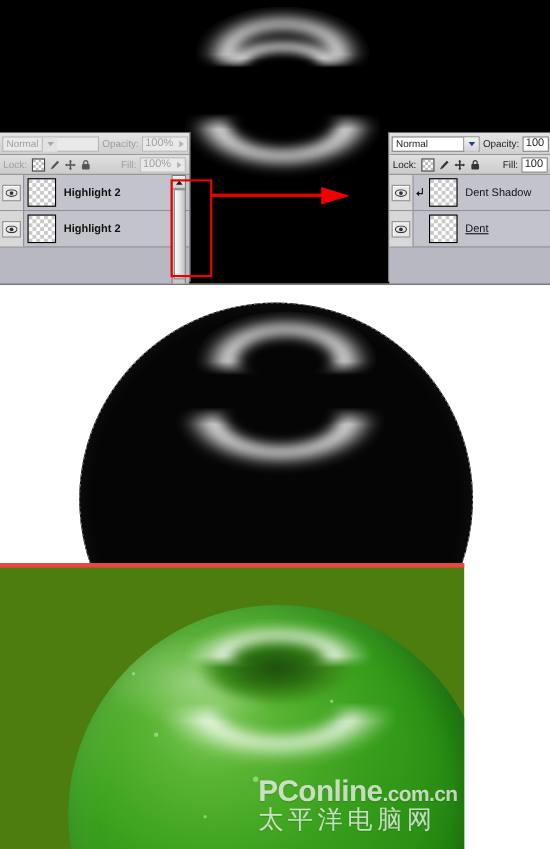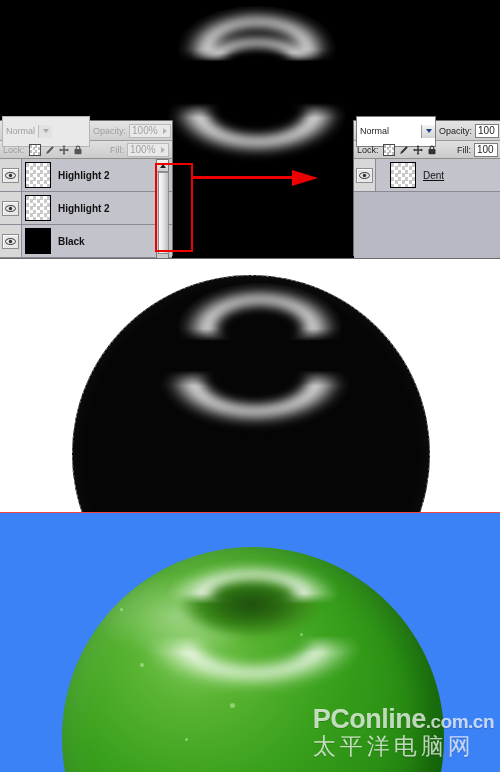--- a/index.html
+++ b/index.html
@@ -44,21 +44,21 @@
   }
 
   
   .ps-panel{position:absolute;background:#d4d4d4;border:1px solid #6f6f6f;
             font-size:9px;color:#1d1d1d;box-sizing:border-box;}
   #panel-left{left:0;top:120px;width:173px;height:136px;border-left:none;}
   #panel-right{left:353px;top:120px;width:148px;height:136px;border-right:none;}
 
   .ps-row-mode{display:flex;align-items:center;height:18px;padding:1px 2px 0 2px;gap:3px;
                background:linear-gradient(#e4e4e4,#cfcfcf);border-bottom:1px solid #9a9a9a;}
-  .combo{flex:0 0 auto;height:31px;display:flex;align-items:center;
+  .combo{flex:0 0 auto;height:14px;display:flex;align-items:center;
          background:#fff;border:1px solid #7d7d7d;box-sizing:border-box;}
   .combo .ctext{padding:0 3px;font-size:9px;line-height:13px;white-space:nowrap;}
   .combo .carrow{width:13px;height:13px;border-left:1px solid #9a9a9a;
                  display:flex;align-items:center;justify-content:center;
                  background:linear-gradient(#f4f4f4,#d2d2d2);}
   .tri-d{width:0;height:0;border-left:3px solid transparent;border-right:3px solid transparent;
          border-top:4px solid #1b3f8b;}
   .lbl{font-size:9px;white-space:nowrap;text-align:right;}
   .numfield{height:14px;border:1px solid #7d7d7d;background:#fff;display:flex;align-items:center;
             box-sizing:border-box;}
@@ -143,22 +143,22 @@
   #m-arc-bot{position:absolute;left:160px;top:76px;width:190px;height:98px;border-radius:50%;
     background:radial-gradient(ellipse 95px 49px at 50% 44%,
         rgba(255,255,255,0) 0%,rgba(255,255,255,0) 48%,
         rgba(248,248,248,.95) 64%,rgba(198,198,198,.68) 78%,
         rgba(104,104,104,.24) 90%,rgba(0,0,0,0) 100%);
     -webkit-mask-image:linear-gradient(to top,#000 0,#000 48%,transparent 64%);
     mask-image:linear-gradient(to top,#000 0,#000 48%,transparent 64%);
     filter:blur(5px);}
 
   
-  #sec-bot{position:absolute;left:0;top:512px;width:500px;height:260px;background:#3b82f6;overflow:hidden;
-           border-top:1px solid #ef4444;box-sizing:border-box;}
+  #sec-bot{position:absolute;left:0;top:512px;width:422px;height:260px;background:#4d7c0f;overflow:hidden;
+           border-top:4px solid #ef4444;box-sizing:border-box;}
   #apple{position:absolute;left:62px;top:34px;width:382px;height:382px;border-radius:50%;
      background:
        radial-gradient(circle at 34% 26%, #7ec85a 0%, #58b331 16%, #38a01c 38%, #2a8f14 58%, #1f7a0e 76%, #186208 100%);}
   #apple-sheen{position:absolute;left:62px;top:34px;width:382px;height:382px;border-radius:50%;
      background:radial-gradient(ellipse 120px 60px at 30% 18%,rgba(255,255,255,.30),rgba(255,255,255,0) 70%);}
   #apple-edge{position:absolute;left:62px;top:34px;width:382px;height:382px;border-radius:50%;
      box-shadow:inset -14px -10px 36px rgba(0,60,0,.55), inset 10px 8px 30px rgba(255,255,255,.10);}
   
   #dent{position:absolute;left:172px;top:58px;width:158px;height:74px;border-radius:50%;
      background:radial-gradient(ellipse 79px 37px at 50% 45%,
@@ -265,90 +265,96 @@
           <span class="eyebox">
             <svg width="11" height="7" viewBox="0 0 11 7">
                 <ellipse cx="5.5" cy="3.5" rx="5" ry="3" fill="none" stroke="#333" stroke-width="1"></ellipse>
                 <circle cx="5.5" cy="3.5" r="1.7" fill="#333"></circle>
               </svg>
           </span>
         </span>
         <span class="thumb"></span>
         <span class="layer-name">Highlight 2</span>
       </div>
+
+      <div id="lscroll">
+        <div class="sb-up">
+            <i class="tri-u"></i>
+          </div>
+        <div class="sb-thumb"></div>
+      </div>
+    </div>
+  </div>
+
+  <div id="red-rect"></div>
+  <div id="red-arrow-line"></div>
+  <div id="red-arrow-head"></div>
+
+  <div class="ps-panel" id="panel-right">
+    <div class="ps-row-mode">
+      <div class="combo" style="width:80px">
+        <span class="ctext">Normal</span>
+        <span class="carrow" style="margin-left:auto">
+            <i class="tri-d"></i>
+          </span>
+      </div>
+      <span class="lbl">Opacity:</span>
+      <div class="numfield" style="width:24px">
+        <span class="ntext">100</span>
+      </div>
+    </div>
+
+    <div class="ps-row-lock">
+      <span class="lbl">Lock:</span>
+      <span class="lockicons">
+        <span class="li li-trans"></span>
+        <span class="li li-brush">
+          <svg width="10" height="10" viewBox="0 0 10 10">
+              <path d="M1 9 L2.2 6.6 L7.2 1.2 L8.8 2.6 L3.6 7.9 Z" fill="#333"></path>
+            </svg>
+          </span>
+        <span class="li li-move">
+          <svg width="10" height="10" viewBox="0 0 10 10">
+              <path d="M5 0 L6.4 2 H5.7 V4.3 H8 V3.6 L10 5 L8 6.4 V5.7 H5.7 V8 H6.4 L5 10 L3.6 8 H4.3 V5.7 H2 V6.4 L0 5 L2 3.6 V4.3 H4.3 V2 H3.6 Z" fill="#333"></path>
+            </svg>
+          </span>
+        <span class="li li-lock">
+          <svg width="10" height="10" viewBox="0 0 10 10">
+              <rect x="1.5" y="4" width="7" height="5.2" rx="1" fill="#333"></rect>
+              <path d="M3.2 4 V2.9 a1.8 1.8 0 0 1 3.6 0 V4" stroke="#333" stroke-width="1.1" fill="none"></path>
+            </svg>
+          </span>
+      </span>
+      <span class="fillwrap">
+        <span class="lbl">Fill:</span>
+        <span class="numfield" style="width:24px">
+          <span class="ntext">100</span>
+        </span>
+      </span>
+    </div>
+
+    <div class="layers-area">
       <div class="layer-row">
         <span class="eyecell">
           <span class="eyebox">
             <svg width="11" height="7" viewBox="0 0 11 7">
                 <ellipse cx="5.5" cy="3.5" rx="5" ry="3" fill="none" stroke="#333" stroke-width="1"></ellipse>
                 <circle cx="5.5" cy="3.5" r="1.7" fill="#333"></circle>
               </svg>
           </span>
         </span>
-        <span class="thumb black"></span>
-        <span class="layer-name">Black</span>
-      </div>
-
-      <div id="lscroll">
-        <div class="sb-up">
-            <i class="tri-u"></i>
-          </div>
-        <div class="sb-thumb"></div>
-      </div>
-    </div>
-  </div>
-
-  <div id="red-rect"></div>
-  <div id="red-arrow-line"></div>
-  <div id="red-arrow-head"></div>
-
-  <div class="ps-panel" id="panel-right">
-    <div class="ps-row-mode">
-      <div class="combo" style="width:80px">
-        <span class="ctext">Normal</span>
-        <span class="carrow" style="margin-left:auto">
-            <i class="tri-d"></i>
-          </span>
-      </div>
-      <span class="lbl">Opacity:</span>
-      <div class="numfield" style="width:24px">
-        <span class="ntext">100</span>
-      </div>
-    </div>
-
-    <div class="ps-row-lock">
-      <span class="lbl">Lock:</span>
-      <span class="lockicons">
-        <span class="li li-trans"></span>
-        <span class="li li-brush">
-          <svg width="10" height="10" viewBox="0 0 10 10">
-              <path d="M1 9 L2.2 6.6 L7.2 1.2 L8.8 2.6 L3.6 7.9 Z" fill="#333"></path>
-            </svg>
-          </span>
-        <span class="li li-move">
-          <svg width="10" height="10" viewBox="0 0 10 10">
-              <path d="M5 0 L6.4 2 H5.7 V4.3 H8 V3.6 L10 5 L8 6.4 V5.7 H5.7 V8 H6.4 L5 10 L3.6 8 H4.3 V5.7 H2 V6.4 L0 5 L2 3.6 V4.3 H4.3 V2 H3.6 Z" fill="#333"></path>
-            </svg>
-          </span>
-        <span class="li li-lock">
-          <svg width="10" height="10" viewBox="0 0 10 10">
-              <rect x="1.5" y="4" width="7" height="5.2" rx="1" fill="#333"></rect>
-              <path d="M3.2 4 V2.9 a1.8 1.8 0 0 1 3.6 0 V4" stroke="#333" stroke-width="1.1" fill="none"></path>
-            </svg>
-          </span>
-      </span>
-      <span class="fillwrap">
-        <span class="lbl">Fill:</span>
-        <span class="numfield" style="width:24px">
-          <span class="ntext">100</span>
-        </span>
-      </span>
-    </div>
-
-    <div class="layers-area">
+        <span class="clipcell">
+          <svg width="9" height="10" viewBox="0 0 9 10">
+              <path d="M7 1 V6 H3" stroke="#111" stroke-width="1" fill="none"></path>
+              <path d="M4 3.6 L1.3 6 L4 8.4 Z" fill="#111"></path>
+            </svg>
+        </span>
+        <span class="thumb"></span>
+        <span class="layer-name plain">Dent Shadow</span>
+      </div>
       <div class="layer-row">
         <span class="eyecell">
           <span class="eyebox">
             <svg width="11" height="7" viewBox="0 0 11 7">
                 <ellipse cx="5.5" cy="3.5" rx="5" ry="3" fill="none" stroke="#333" stroke-width="1"></ellipse>
                 <circle cx="5.5" cy="3.5" r="1.7" fill="#333"></circle>
               </svg>
           </span>
         </span>
         <span class="clipcell"></span>

